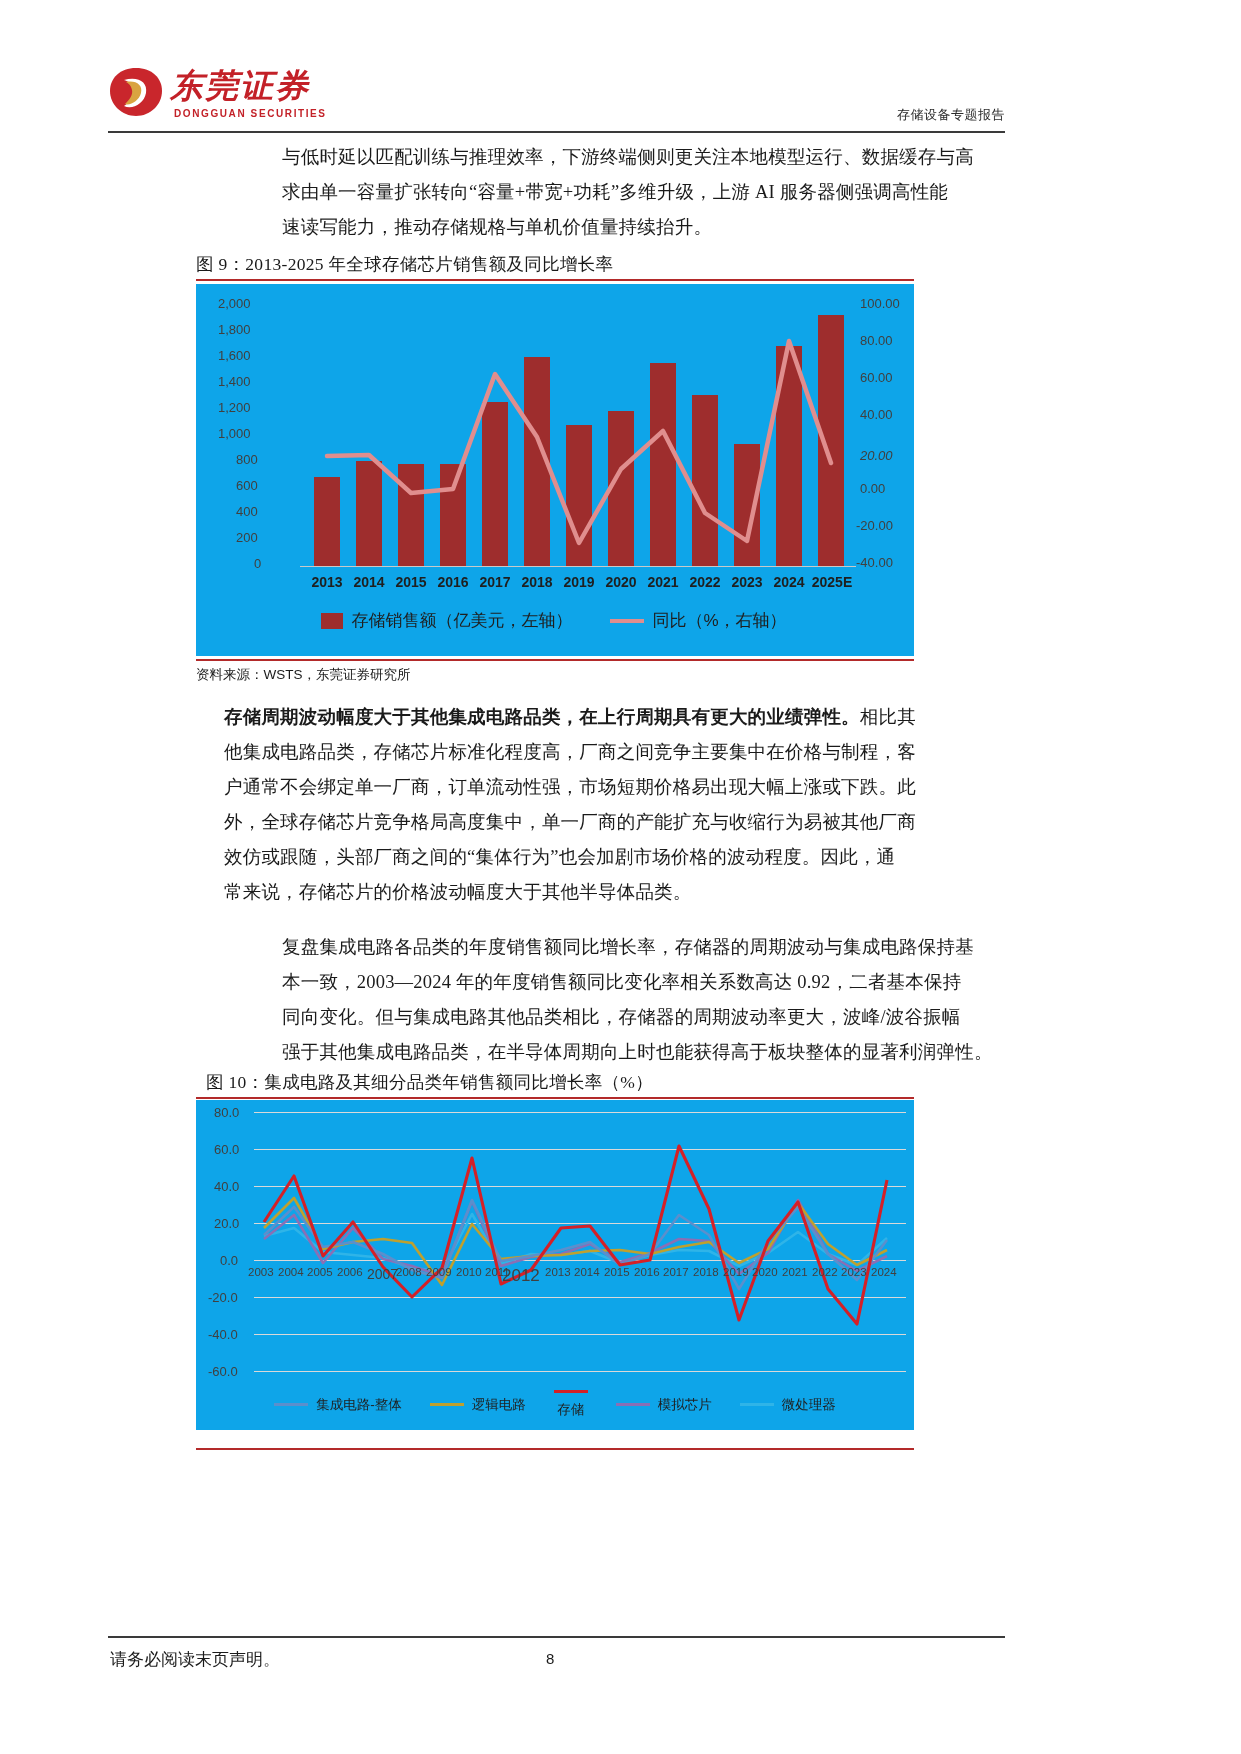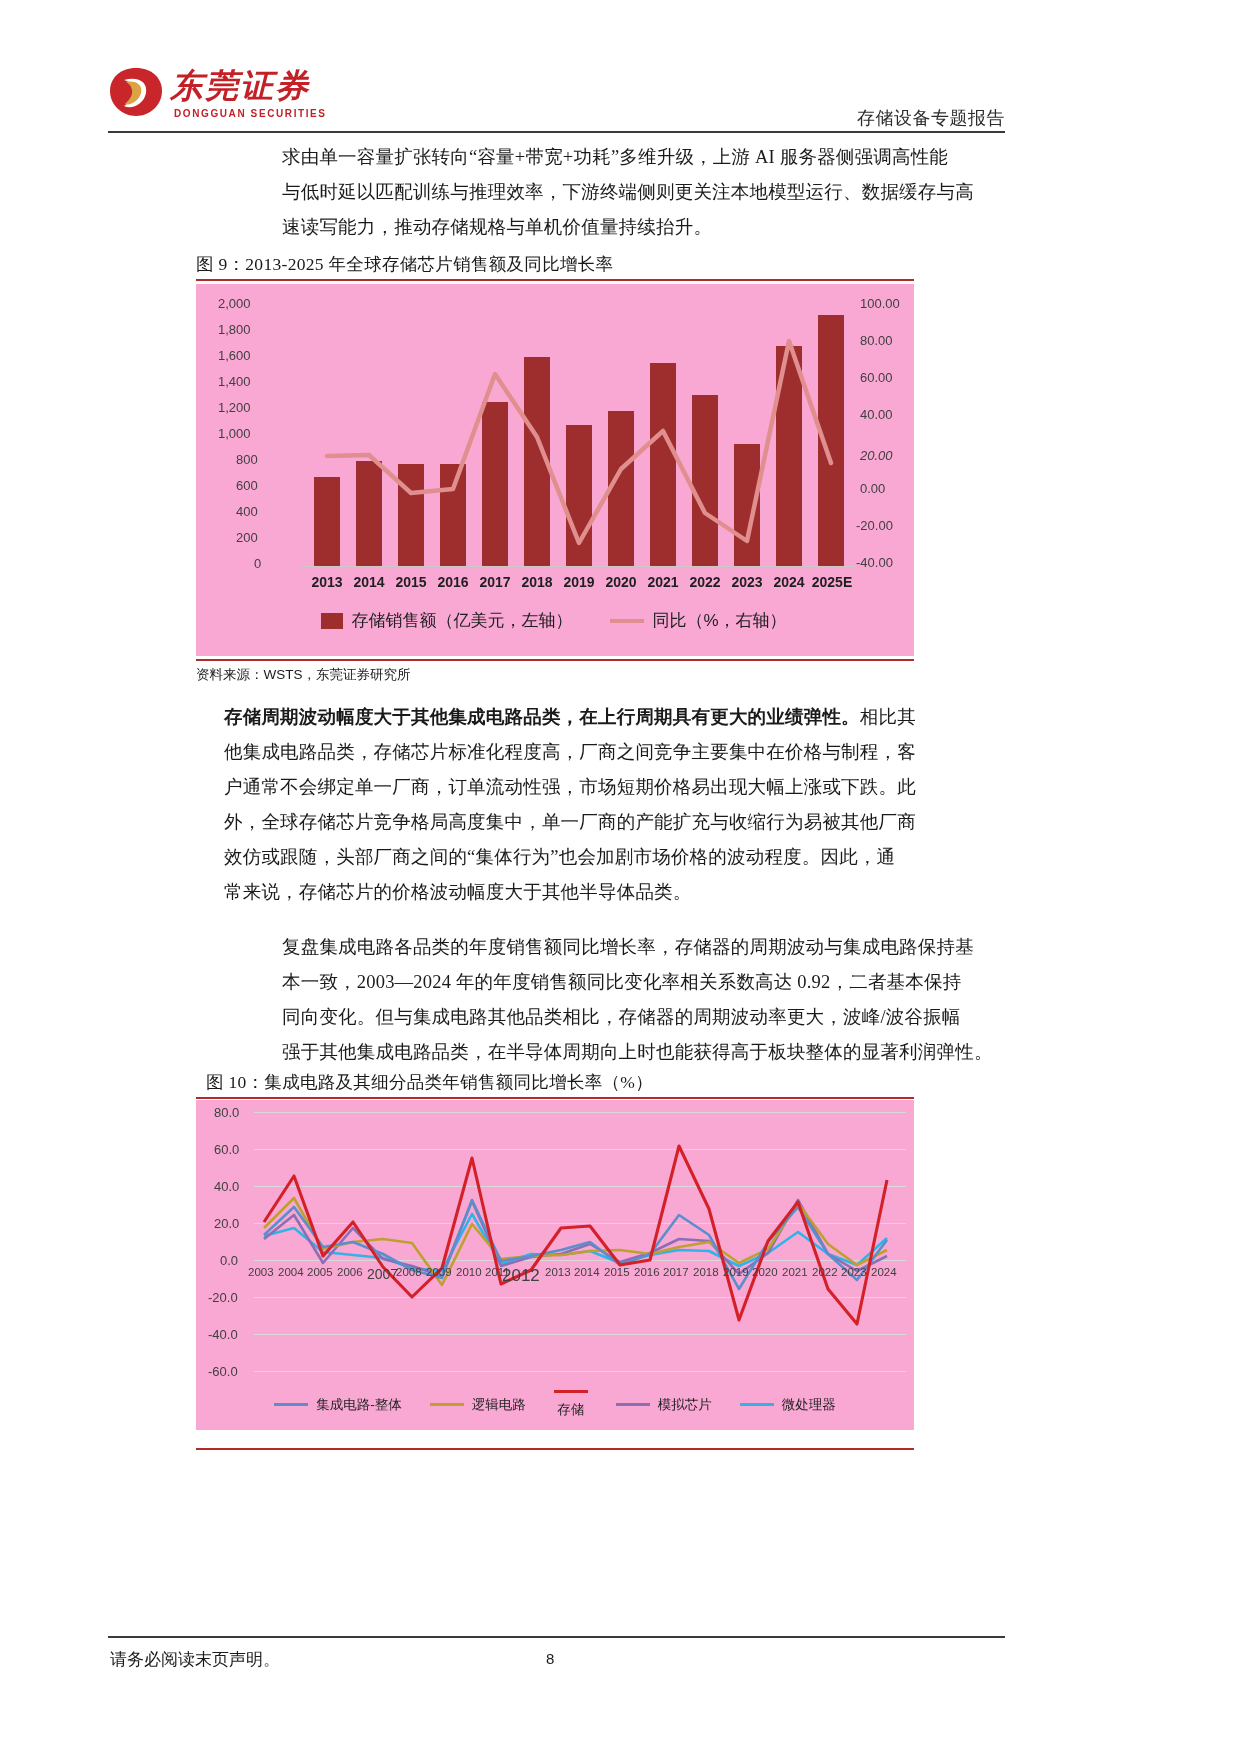--- a/index.html
+++ b/index.html
@@ -62,21 +62,21 @@
     font-size: 10px;
     font-weight: bold;
     letter-spacing: 1.6px;
     color: #c32128;
   }
   .header-title {
     position: absolute;
     right: 0;
     top: 44px;
     font-family: "Liberation Sans", sans-serif;
-    font-size: 18px;
+    font-size: 13px;
     color: #2b2b2b;
     letter-spacing: 0.5px;
   }
   .header-rule {
     position: absolute;
     left: 108px;
     top: 131px;
     width: 897px;
     height: 0;
     border-top: 2px solid #3a3a3a;
@@ -111,21 +111,21 @@
   .src {
     position: absolute;
     font-family: "Liberation Sans", sans-serif;
     font-size: 13.5px;
     color: #1a1a1a;
   }
 
   
   .chart {
     position: absolute;
-    background: #f9a8d4;
+    background: #0ea5e9;
   }
   .axis-label {
     position: absolute;
     font-family: "Liberation Sans", sans-serif;
     font-size: 13px;
     color: #404040;
     white-space: nowrap;
   }
   .xtick {
     position: absolute;
@@ -198,22 +198,22 @@
         <path d="M18 16 C28 14 35 19 33 27 C31 35 22 40 17 38 C22 33 25 29 24 24 C23 19 20 17 18 16 Z" fill="#d9a441"></path>
       </svg>
       <div class="logo-cn">东莞证券</div>
       <div class="logo-en">DONGGUAN SECURITIES</div>
     </div>
     <div class="header-title">存储设备专题报告</div>
   </div>
   <div class="header-rule"></div>
 
   <div class="para" style="left:282px; top:140px; width:740px;">
+    <p>与低时延以匹配训练与推理效率，下游终端侧则更关注本地模型运行、数据缓存与高</p>
     <p>求由单一容量扩张转向“容量+带宽+功耗”多维升级，上游 AI 服务器侧强调高性能</p>
-    <p>与低时延以匹配训练与推理效率，下游终端侧则更关注本地模型运行、数据缓存与高</p>
     <p>速读写能力，推动存储规格与单机价值量持续抬升。</p>
   </div>
 
   <div class="fig-cap" style="left:196px; top:252px;">图 9：2013-2025 年全球存储芯片销售额及同比增长率</div>
   <div class="fig-rule" style="left:196px; top:279px; width:718px;"></div>
 
   <div class="chart" style="left:196px; top:284px; width:718px; height:372px;">
 
     <div class="axis-label" style="left:22px; top:12px;">2,000</div>
     <div class="axis-label" style="left:22px; top:38px;">1,800</div>

